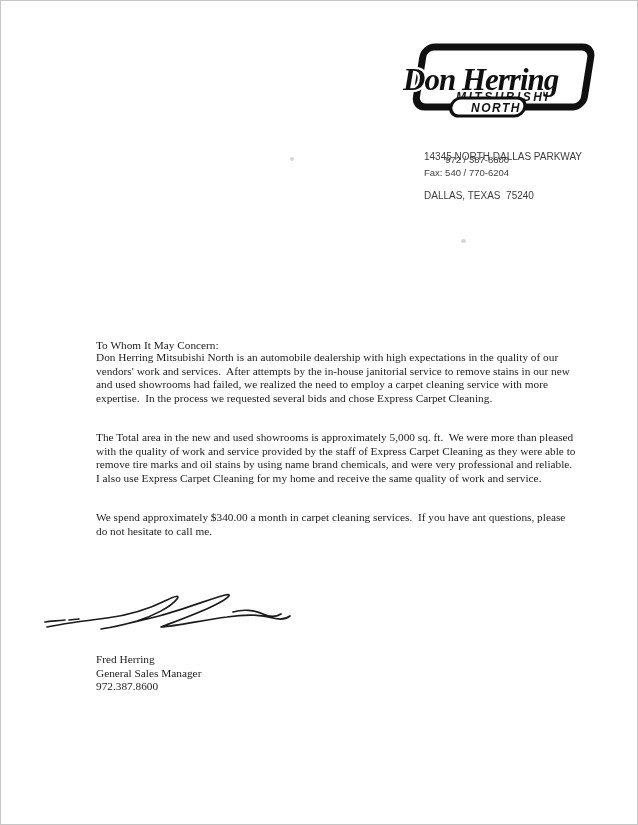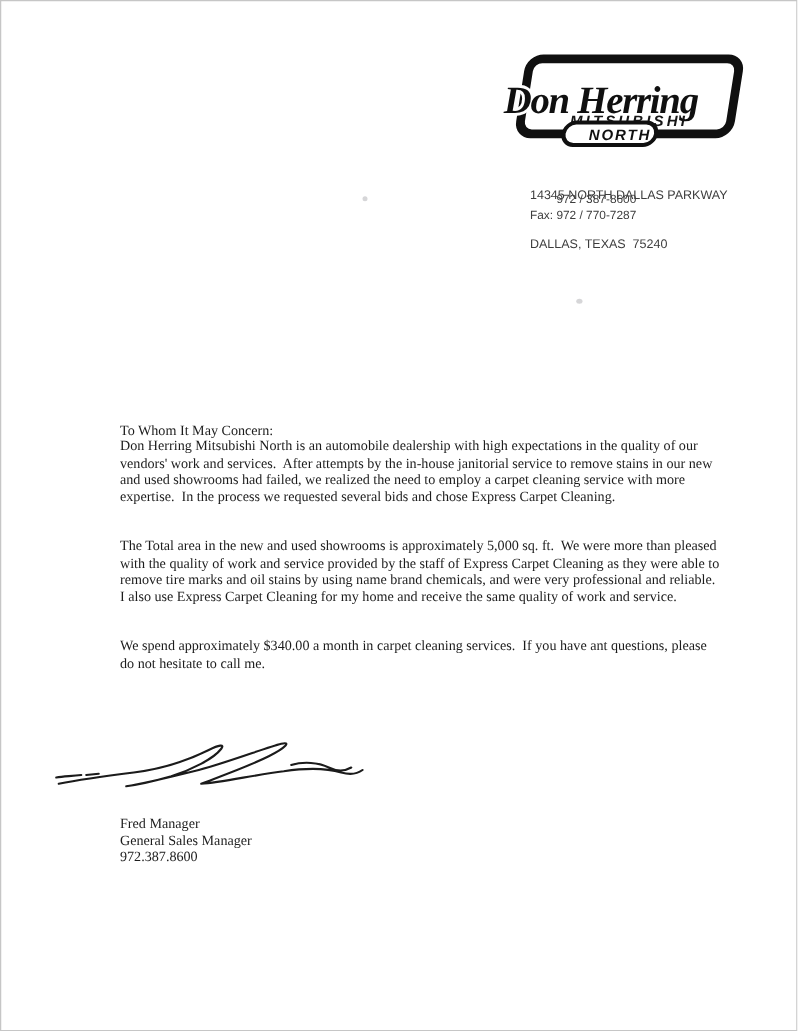--- a/index.html
+++ b/index.html
@@ -112,21 +112,21 @@
     </g>
     <text class="logo-north-text" x="103" y="69" text-anchor="middle">NORTH</text>
   </svg>
 
   <div class="abs addr-block">
     <span class="addr-line">14345 NORTH DALLAS PARKWAY</span>
     <span class="addr-line">DALLAS, TEXAS  75240</span>
   </div>
   <div class="abs phone-block">
     <span class="addr-line">972 / 387-8600</span>
-    <span class="addr-line">Fax: 972 / 770-7287</span>
+    <span class="addr-line">Fax: 540 / 770-6204</span>
   </div>
 
   <div class="speck speck-1"></div>
   <div class="speck speck-2"></div>
 
   <div class="abs body-text salutation">To Whom It May Concern:</div>
 
   <div class="abs body-text para-1">Don Herring Mitsubishi North is an automobile dealership with high expectations in the quality of our vendors' work and services.  After attempts by the in-house janitorial service to remove stains in our new and used showrooms had failed, we realized the need to employ a carpet cleaning service with more expertise.  In the process we requested several bids and chose Express Carpet Cleaning.</div>
 
   <div class="abs body-text para-2">The Total area in the new and used showrooms is approximately 5,000 sq. ft.  We were more than pleased with the quality of work and service provided by the staff of Express Carpet Cleaning as they were able to remove tire marks and oil stains by using name brand chemicals, and were very professional and reliable.  I also use Express Carpet Cleaning for my home and receive the same quality of work and service.</div>
@@ -138,18 +138,18 @@
     <path class="signature-path" d="M2 33 C8 32 14 32 22 31 M26 31 l10 -1
       M4 38 C24 34 48 31 64 29 C88 26 108 19 124 11 C132 7 137 6 134 10
       C128 18 110 27 94 32 C80 36 66 39 58 40
       C72 38 96 32 116 27 C142 20 170 9 182 6 C190 4 186 9 172 16
       C154 25 128 34 118 38
       C134 37 160 31 184 28 C204 25 220 26 230 29 C237 31 243 30 247 27
       M190 23 C200 20 212 21 220 25 C226 28 233 28 238 25"></path>
   </svg>
 
   <div class="abs sig-block">
-    <span class="sig-line">Fred Manager</span>
+    <span class="sig-line">Fred Herring</span>
     <span class="sig-line">General Sales Manager</span>
     <span class="sig-line">972.387.8600</span>
   </div>
 
 </div>
 
 </body></html>

